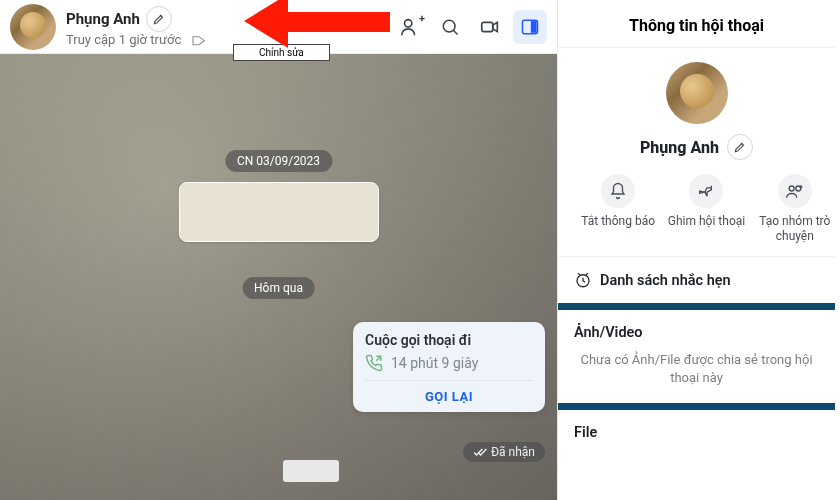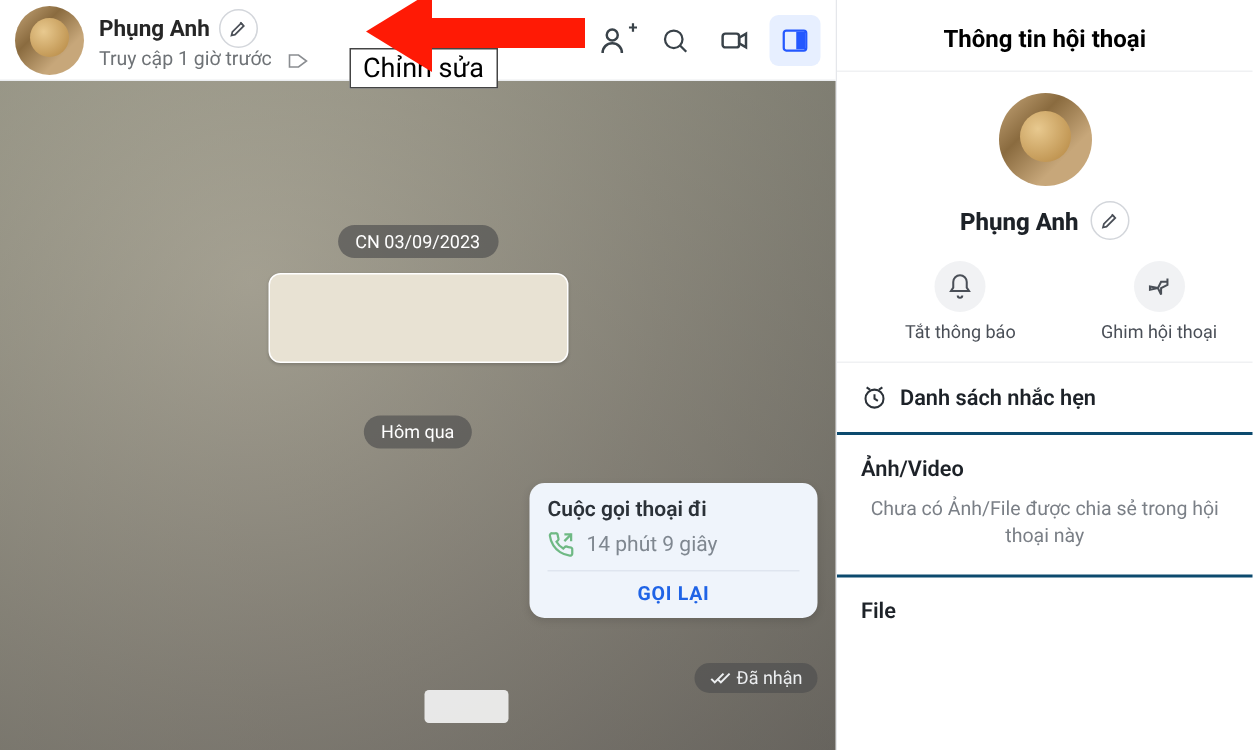--- a/index.html
+++ b/index.html
@@ -10,21 +10,21 @@
   
   .chat-header { height: 54px; display: flex; align-items: center; padding: 4px 10px; border-bottom: 1px solid #ebedf0; background: #fff; position: relative; z-index: 2;}
   .avatar { width: 46px; height: 46px; border-radius: 50%; background: linear-gradient(135deg,#c7a77a 0%, #8a6b3f 35%, #c7a77a 70%); background-size:cover; flex: 0 0 auto; margin-right: 10px; position:relative; overflow:hidden;}
   .avatar::after{content:"";position:absolute;left:10px;top:8px;width:26px;height:26px;border-radius:50%;background:radial-gradient(circle at 35% 35%, #e8c98f, #b4853f);}
   .title-block { display: flex; flex-direction: column; line-height: 1.2; flex: 0 0 auto; }
   .title-row { display:flex; align-items:center; gap: 6px;}
   .title { font-weight: 700; font-size: 15px; color:#262626;}
   .edit-btn { width:26px; height:26px; border:1px solid #d3d6db; border-radius:50%; display:flex; align-items:center; justify-content:center; background:#fff; cursor:pointer;}
   .subtitle { color:#6e7276; font-size:13px; display:flex; align-items:center; gap:4px;text-align:right;}
   .tag-icon { color:#8a8d91; }
-  .tooltip-box { position:absolute; left:233px; top:32px; border:1px solid #444; background:#fff; font-size:18px; padding:2px 8px; z-index:4;}
+  .tooltip-box { position:absolute; left:233px; top:44px; border:1px solid #444; background:#fff; font-size:10px; padding:2px 25px; z-index:4;}
 
   .hdr-right { margin-left:auto; display:flex; align-items:center; gap:6px;}
   .hdr-icon { width:34px; height:34px; display:flex; align-items:center; justify-content:center; color:#394249; border-radius:6px; position:relative;}
   .hdr-icon.active { background:#e7efff; color:#2458ff;}
   .plus-badge { position:absolute; top:2px; right:2px; font-size:11px; font-weight:700; color:#394249;}
 
   
   .chat-body { flex:1; position:relative; overflow:hidden; background: radial-gradient(circle at 30% 30%, #b2a899 0%, #8c8478 55%, #6f6a60 100%); background-blend-mode: multiply;}
   .chat-body::before{content:"";position:absolute;inset:0;background:linear-gradient(160deg, rgba(160,170,150,.35), rgba(90,90,90,.4));}
   .date-pill { position:absolute; left:50%; transform:translateX(-50%); background:rgba(80,80,80,.68); color:#fff; font-size:12px; padding:4px 12px; border-radius:12px; white-space:nowrap;}
@@ -47,21 +47,21 @@
   .side-title { text-align:center; font-weight:700; font-size:16px; padding:16px 0 12px; border-bottom:1px solid #f0f1f3;}
   .profile-block{ display:flex; flex-direction:column; align-items:center; padding:14px 0 12px; border-bottom:1px solid #f0f1f3;}
   .avatar-lg{ width:62px; height:62px; border-radius:50%; background:linear-gradient(135deg,#c7a77a 0%, #8a6b3f 35%, #c7a77a 70%); position:relative; overflow:hidden; margin-bottom:10px;}
   .avatar-lg::after{content:"";position:absolute;left:14px;top:12px;width:34px;height:34px;border-radius:50%;background:radial-gradient(circle at 35% 35%, #e8c98f, #b4853f);}
   .name-row{display:flex; align-items:center; gap:8px;}
   .name-lg{font-weight:800; font-size:16px; color:#1d2228;}
   .action-row{display:flex; justify-content:space-around; width:100%; padding:14px 6px 0;margin-left:20px;}
   .action-item{display:flex; flex-direction:column; align-items:center; gap:6px; width:82px;}
   .action-circle{width:34px;height:34px;border-radius:50%;background:#f1f2f4;display:flex;align-items:center;justify-content:center;color:#4a4f57;}
   .action-label{font-size:12px; color:#4a4f57; text-align:center; line-height:1.25;}
-  .section{padding:14px 16px; border-bottom:2px solid #0c4a6e;}
+  .section{padding:14px 16px; border-bottom:7px solid #0c4a6e;}
   .section-h{font-size:14.5px; font-weight:600; color:#1d2228; display:flex; align-items:center; gap:8px;}
   .section-body{font-size:13px; color:#7a7f86; text-align:center; padding:10px 4px 2px; line-height:1.4;}
   svg{display:block;}
 </style>
 </head>
 <body>
 
 <div class="chat-pane">
 
   <div class="chat-header">
@@ -177,20 +177,31 @@
         <div class="action-label">Tắt thông báo</div>
       </div>
       <div class="action-item">
         <div class="action-circle">
             <svg width="18" height="18" viewBox="0 0 24 24" fill="none" stroke="#4a4f57" stroke-width="1.8">
               <path d="M12 2l4 4-2 6 4 4-6-2-4 6-2-2 6-4-2-6 4-4-2-2z" transform="rotate(45 12 12)"></path>
             </svg>
           </div>
         <div class="action-label">Ghim hội thoại</div>
       </div>
+      <div class="action-item">
+        <div class="action-circle">
+            <svg width="20" height="20" viewBox="0 0 24 24" fill="none" stroke="#4a4f57" stroke-width="1.6">
+              <circle cx="8" cy="9" r="3"></circle>
+              <circle cx="16" cy="9" r="3"></circle>
+              <path d="M2 20c0-3 3-5 6-5s6 2 6 5"></path>
+              <path d="M19 5v4M17 7h4"></path>
+            </svg>
+          </div>
+        <div class="action-label">Tạo nhóm trò chuyện</div>
+      </div>
     </div>
   </div>
 
   <div class="section">
     <div class="section-h">
       <svg width="18" height="18" viewBox="0 0 24 24" fill="none" stroke="#2b3138" stroke-width="1.8">
           <circle cx="12" cy="13" r="8"></circle>
           <path d="M12 9v4l3 2"></path>
           <path d="M5 3l3 2M19 3l-3 2"></path>
         </svg>

